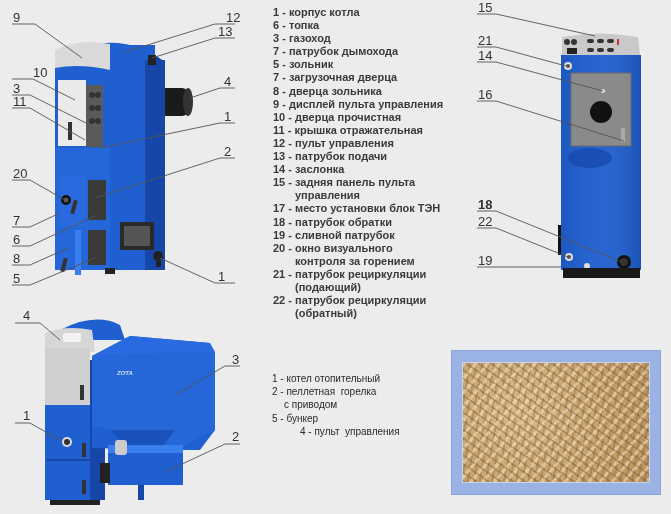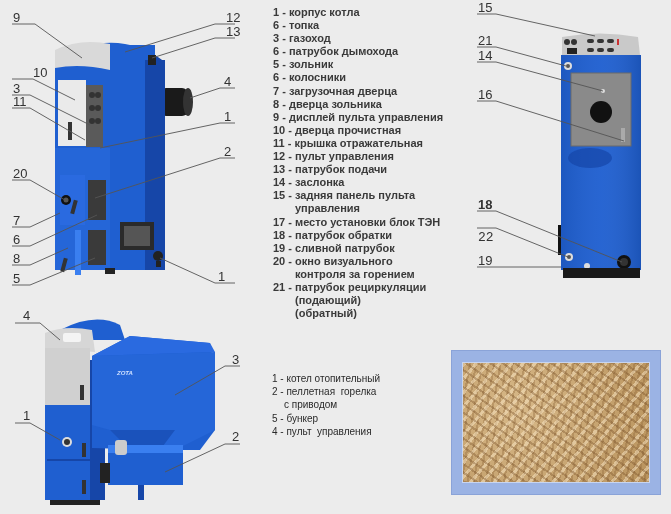--- a/index.html
+++ b/index.html
@@ -95,56 +95,56 @@
       <polyline points="12,265 30,265 68,248"></polyline>
       <polyline points="12,285 30,285 95,258"></polyline>
       <polyline points="235,283 215,283 160,258"></polyline>
     </g>
   </svg>
   <span class="callout" style="left:13px;top:12px;">9</span>
   <span class="callout" style="left:13px;top:67px;margin-left:20px;">10</span>
   <span class="callout" style="left:13px;top:83px;">3</span>
   <span class="callout" style="left:13px;top:96px;">11</span>
   <span class="callout" style="left:226px;top:12px;">12</span>
-  <span class="callout" style="left:226px;top:26px;">13</span>
+  <span class="callout" style="left:218px;top:26px;">13</span>
   <span class="callout" style="left:224px;top:76px;">4</span>
   <span class="callout" style="left:224px;top:111px;">1</span>
   <span class="callout" style="left:224px;top:146px;">2</span>
   <span class="callout" style="left:13px;top:168px;">20</span>
   <span class="callout" style="left:13px;top:215px;">7</span>
   <span class="callout" style="left:13px;top:234px;">6</span>
   <span class="callout" style="left:13px;top:253px;">8</span>
   <span class="callout" style="left:13px;top:273px;">5</span>
   <span class="callout" style="left:218px;top:271px;">1</span>
 </div>
 
 <div class="legend" style="left:273px;top:6px;">
   <div class="row">1 - корпус котла</div>
   <div class="row">6 - топка</div>
   <div class="row">3 - газоход</div>
-  <div class="row">6 - патрубок дымохода</div>
+  <div class="row">7 - патрубок дымохода</div>
   <div class="row">5 - зольник</div>
-  <div class="row">6 - колосники</div>
   <div class="row">7 - загрузочная дверца</div>
   <div class="row">8 - дверца зольника</div>
   <div class="row">9 - дисплей пульта управления</div>
   <div class="row">10 - дверца прочистная</div>
   <div class="row">11 - крышка отражательная</div>
   <div class="row">12 - пульт управления</div>
   <div class="row">13 - патрубок подачи</div>
   <div class="row">14 - заслонка</div>
   <div class="row">15 - задняя панель пульта</div>
   <div class="row cont">управления</div>
   <div class="row">17 - место установки блок ТЭН</div>
   <div class="row">18 - патрубок обратки</div>
   <div class="row">19 - сливной патрубок</div>
   <div class="row">20 - окно визуального</div>
   <div class="row cont">контроля за горением</div>
   <div class="row">21 - патрубок рециркуляции</div>
   <div class="row cont">(подающий)</div>
+  <div class="row">22 - патрубок рециркуляции</div>
   <div class="row cont">(обратный)</div>
 </div>
 
 <div class="abs" style="left:470px;top:0;width:201px;height:290px;">
   <svg width="201" height="290" viewBox="0 0 201 290">
 
     <path d="M92,37 Q130,30 168,37 L170,55 L92,55 Z" fill="#c9c9c9"></path>
     <circle cx="97" cy="42" r="3" fill="#333"></circle>
       <circle cx="104" cy="42" r="3" fill="#333"></circle>
     <rect x="97" y="48" width="10" height="6" fill="#222"></rect>
@@ -195,21 +195,21 @@
       <polyline points="7,211 26,211 152,262"></polyline>
       <polyline points="7,228 26,228 98,257"></polyline>
       <polyline points="7,267 91,267"></polyline>
     </g>
   </svg>
   <span class="callout" style="left:8px;top:2px;">15</span>
   <span class="callout" style="left:8px;top:35px;">21</span>
   <span class="callout" style="left:8px;top:50px;">14</span>
   <span class="callout" style="left:8px;top:89px;">16</span>
   <span class="callout" style="left:8px;top:199px;font-weight:bold;">18</span>
-  <span class="callout" style="left:8px;top:232px;font-family:Liberation Mono, monospace;">22</span>
+  <span class="callout" style="left:8px;top:216px;">22</span>
   <span class="callout" style="left:8px;top:255px;">19</span>
 </div>
 
 <div class="abs" style="left:0;top:300px;width:260px;height:214px;">
   <svg width="260" height="214" viewBox="0 0 260 214">
 
     <path d="M60,30 Q95,12 120,25 L125,40 L60,40 Z" fill="#1f5fd0"></path>
 
     <path d="M45,33 Q65,25 92,30 L95,52 L45,48 Z" fill="#d6d6d6"></path>
     <rect x="63" y="33" width="18" height="9" rx="2" fill="#f4f4f4"></rect>
@@ -250,18 +250,18 @@
   <span class="callout" style="left:23px;top:110px;">1</span>
   <span class="callout" style="left:232px;top:54px;">3</span>
   <span class="callout" style="left:232px;top:131px;">2</span>
 </div>
 
 <div class="legend2" style="left:272px;top:372px;">
   <div class="row">1 - котел отопительный</div>
   <div class="row" style="white-space:pre;">2 - пеллетная  горелка</div>
   <div class="row cont">с приводом</div>
   <div class="row">5 - бункер</div>
-  <div class="row" style="white-space:pre;">4 - пульт  управления</div>
+  <div class="row" style="white-space:pre;margin-left:28px;">4 - пульт  управления</div>
 </div>
 
 <div class="pellet-frame">
   <div class="pellet-inner"></div>
 </div>
 
 </body></html>

